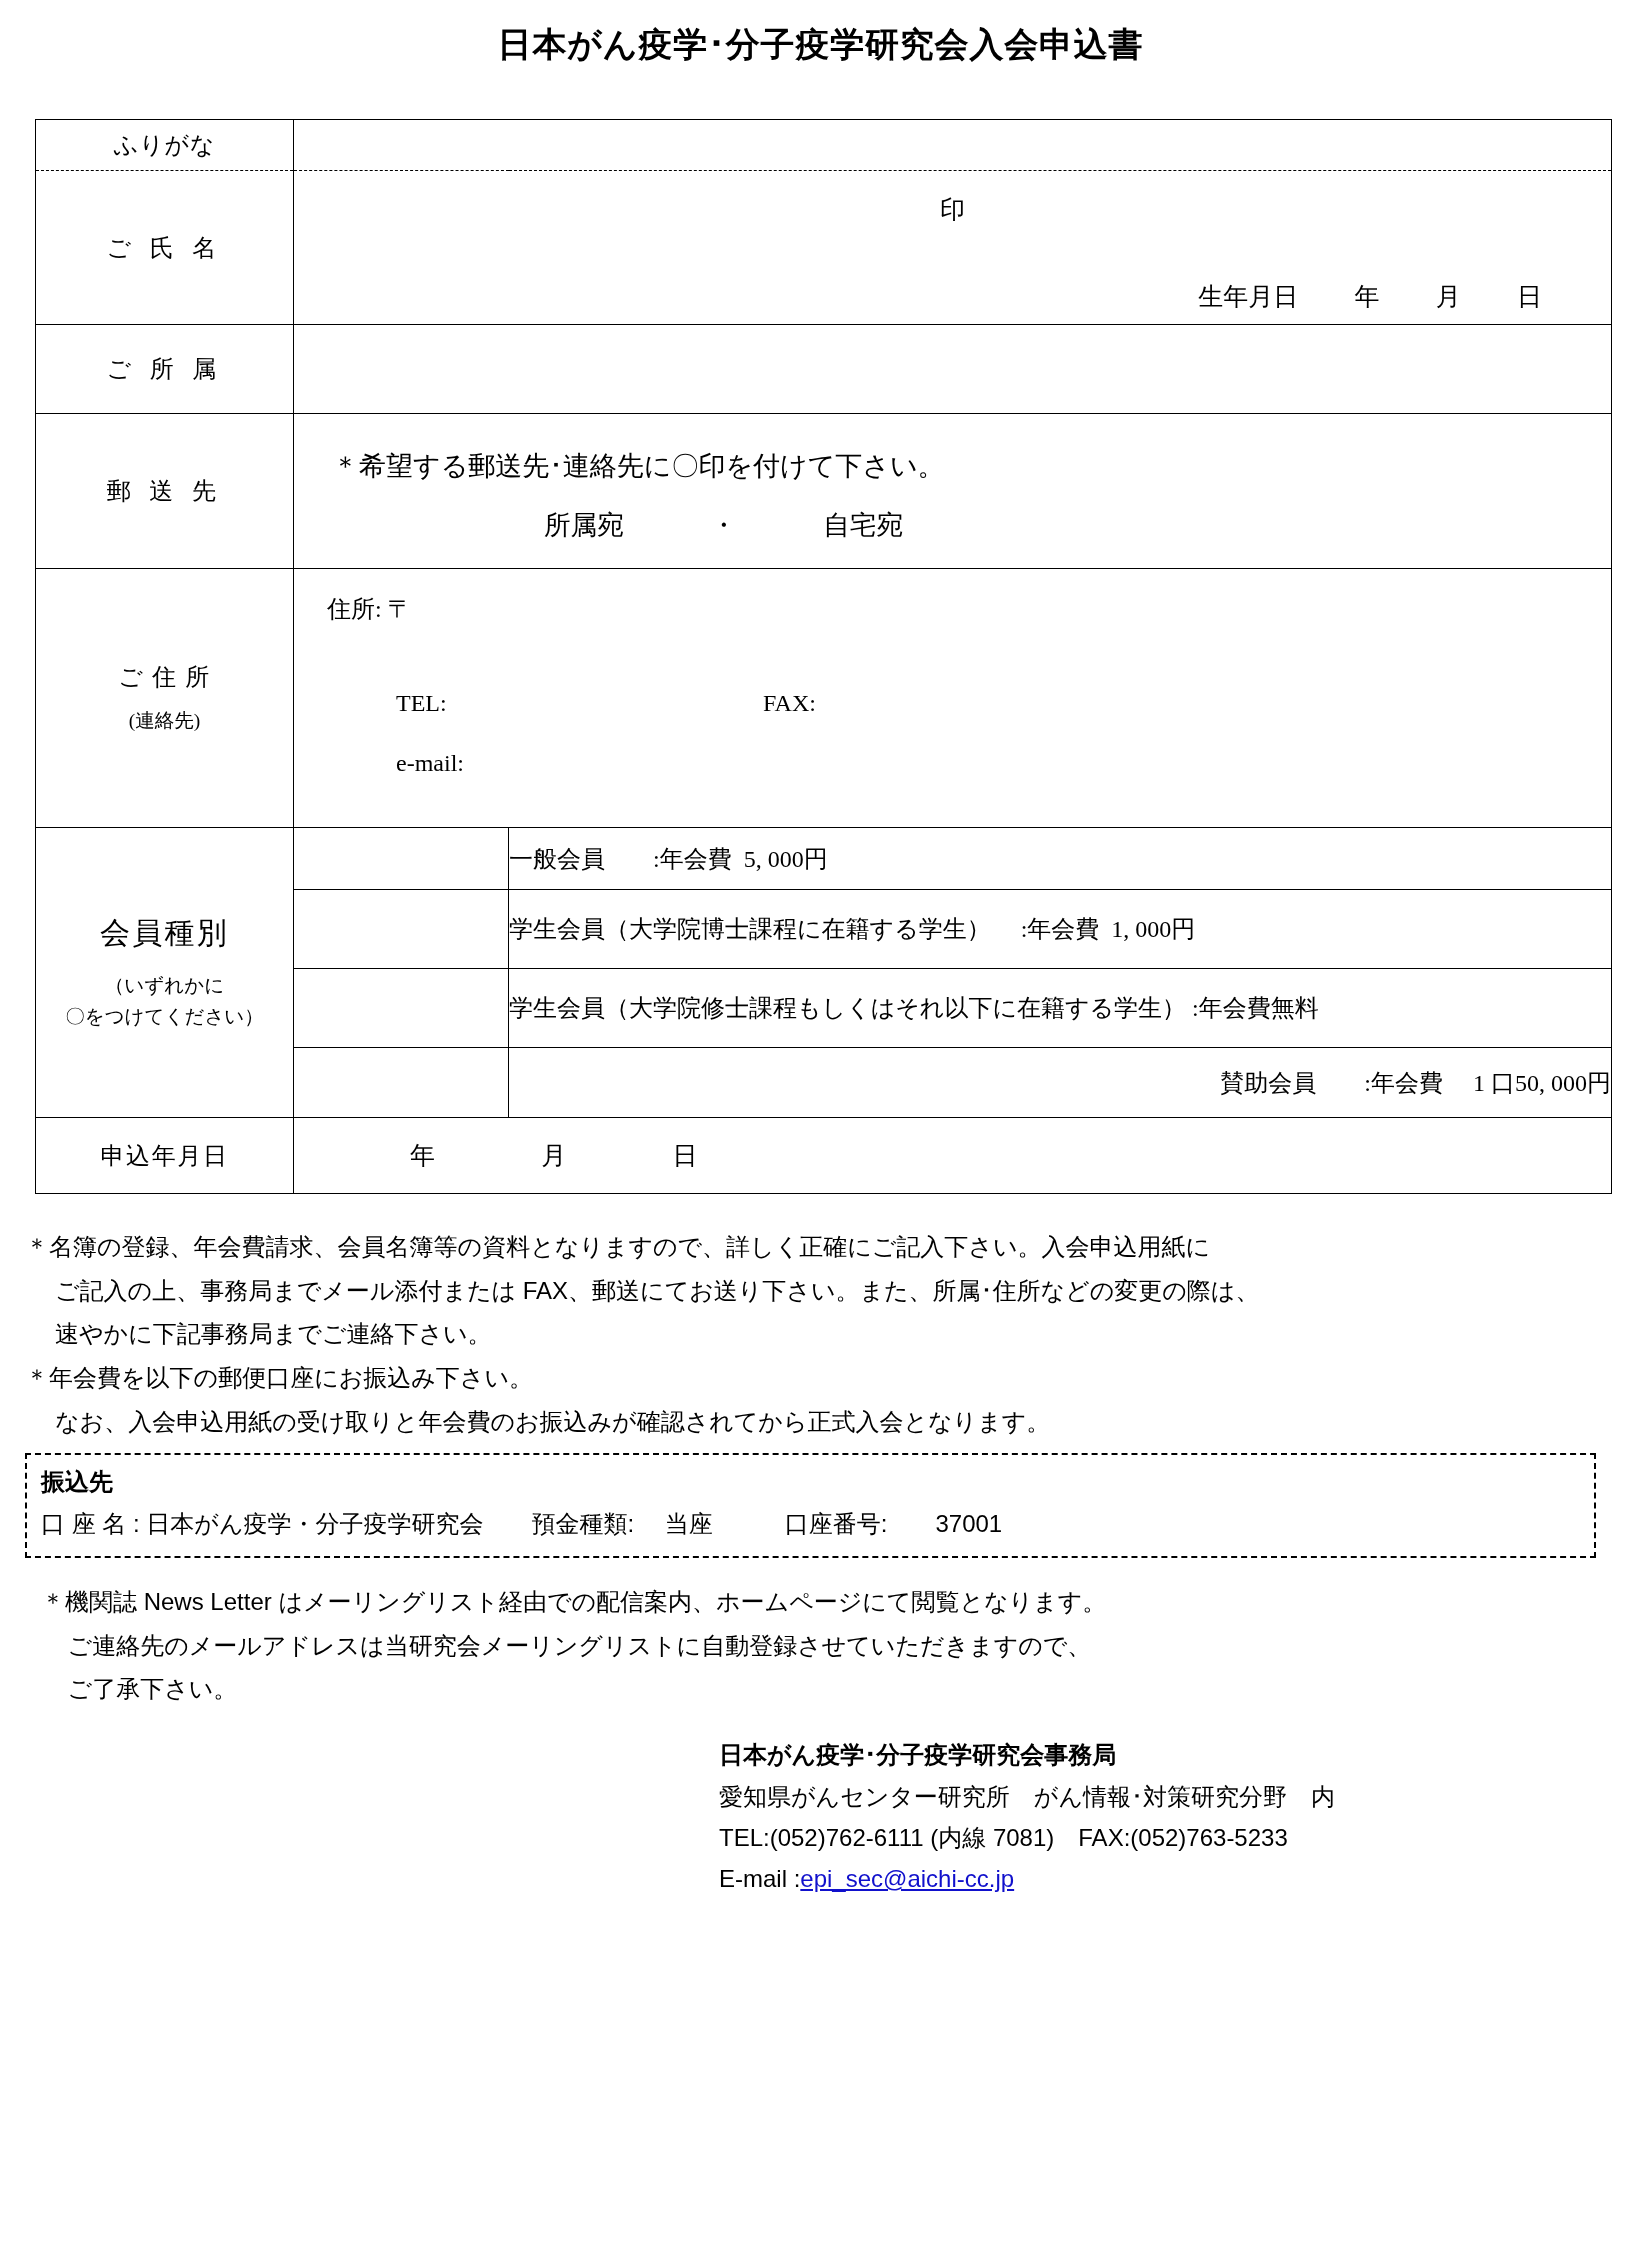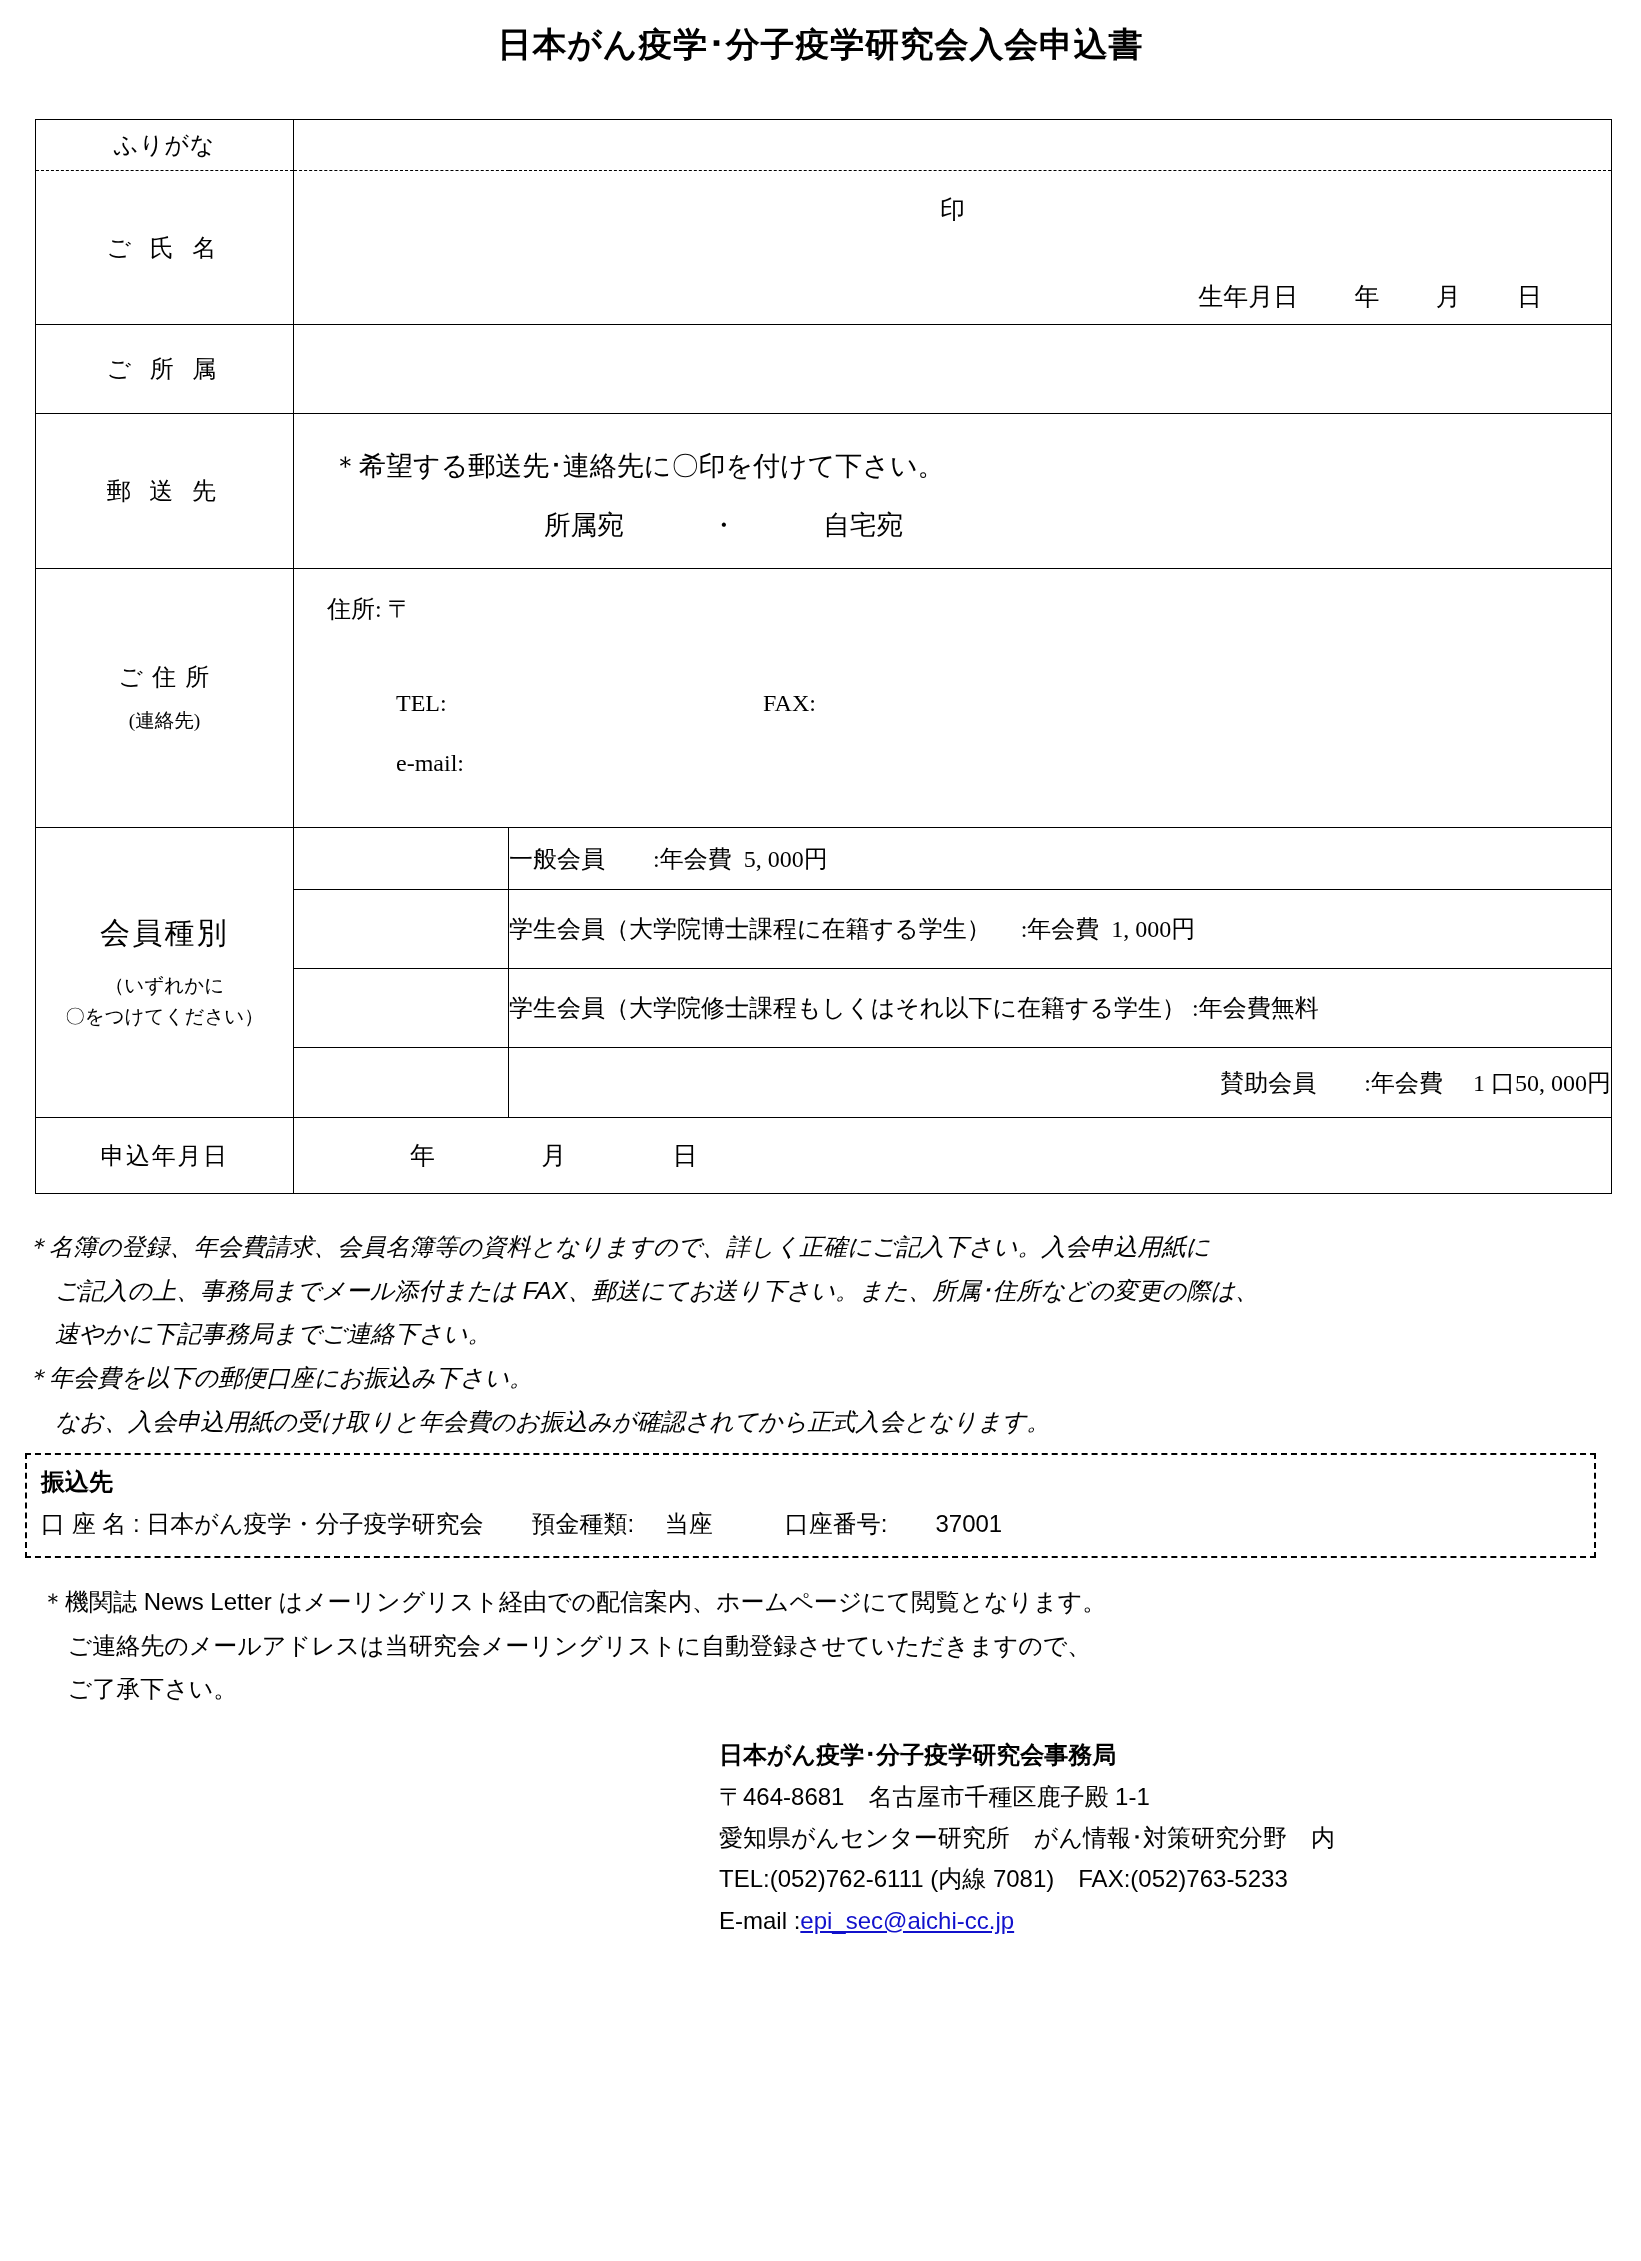--- a/index.html
+++ b/index.html
@@ -155,21 +155,21 @@
     white-space: pre;
   }
 
   
   .notes {
     margin: 31px 0 0 25px;
     font-size: 24px;
     line-height: 1.82;
     width: 1587px;
   }
-  .note-line { white-space: pre; font-style: italic; }
+  .note-line { white-space: pre; }
   .note-indent { padding-left: 30px; }
 
   
   .bank-box {
     margin: 9.4px 0 0 25px;
     width: 1571px;
     border: 2.3px dashed #000000;
     padding: 6.3px 0 11px 14px;
     box-sizing: border-box;
   }
@@ -316,18 +316,17 @@
 </div>
 
 <div class="nl-notes">
   <div class="nl-line">＊機関誌 News Letter はメーリングリスト経由での配信案内、ホームページにて閲覧となります。</div>
   <div class="nl-line nl-indent">ご連絡先のメールアドレスは当研究会メーリングリストに自動登録させていただきますので、</div>
   <div class="nl-line nl-indent">ご了承下さい。</div>
 </div>
 
 <div class="office">
   <div class="office-name">日本がん疫学･分子疫学研究会事務局</div>
-  <div class="office-line">〒464-8681　名古屋市千種区鹿子殿 1-1</div>
   <div class="office-line">愛知県がんセンター研究所　がん情報･対策研究分野　内</div>
   <div class="office-line">TEL:(052)762-6111 (内線 7081)　FAX:(052)763-5233</div>
   <div class="office-line"><span>E-mail :</span><a class="email-link" href="#">epi_sec@aichi-cc.jp</a></div>
 </div>
 
 
 </body></html>

